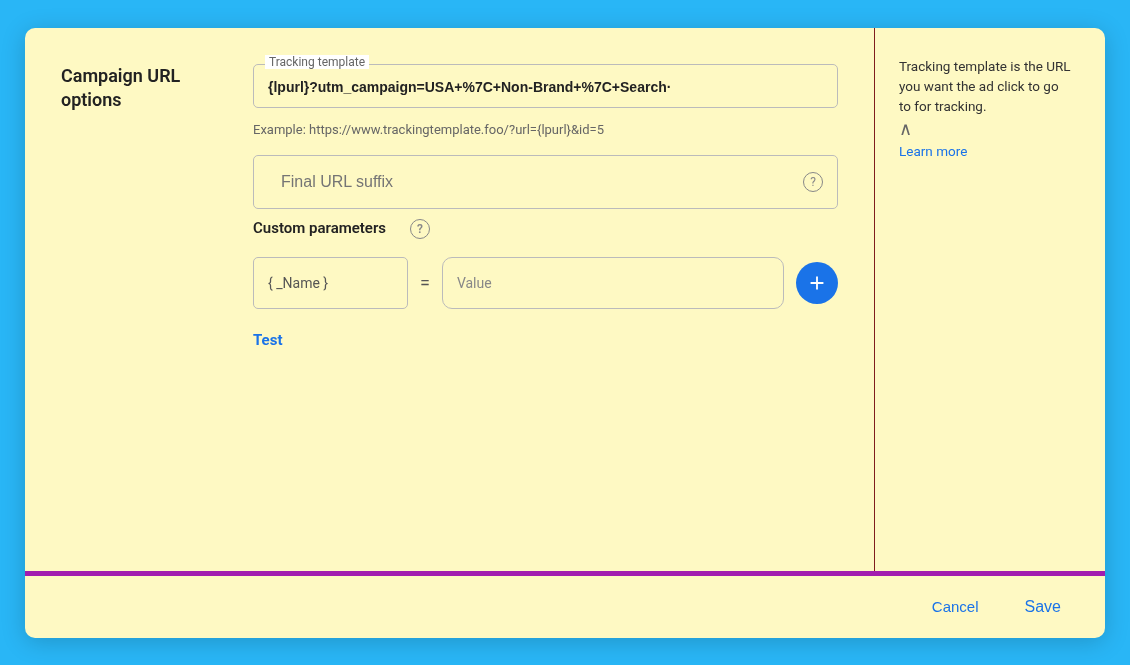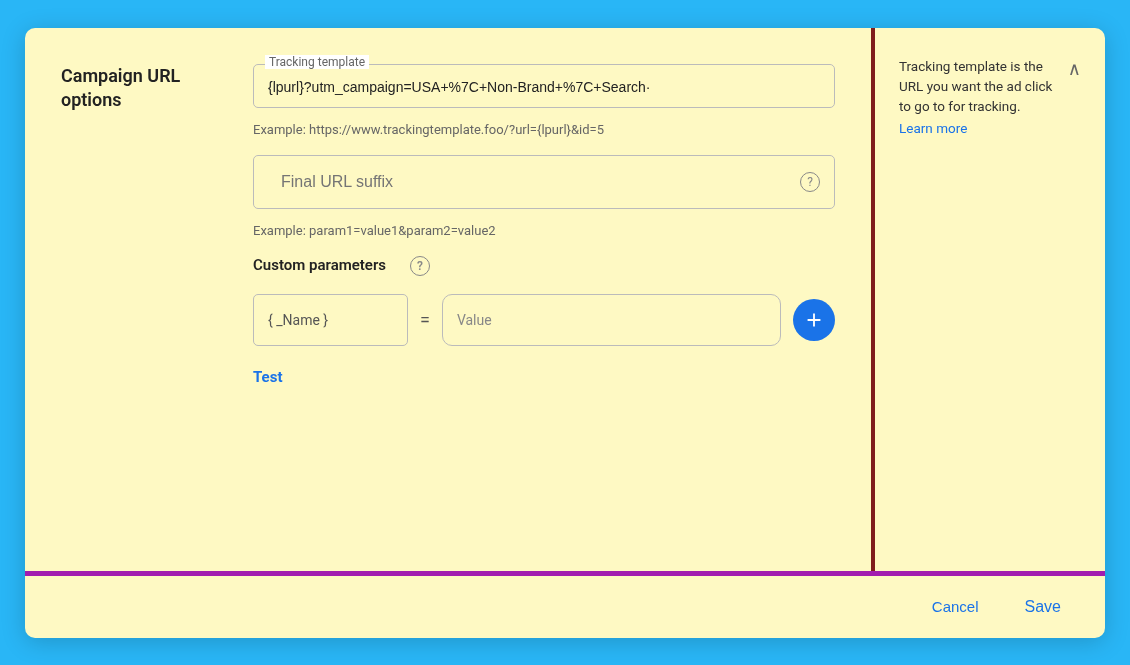--- a/index.html
+++ b/index.html
@@ -34,34 +34,35 @@
     }
     .section-title {
       font-size: 18px;
       font-weight: 600;
       color: #222;
       line-height: 1.35;
     }
     .main-panel {
       flex: 1;
       padding: 36px 36px 28px 28px;
-      border-right: 4px solid #7f1d1d;
+      border-right: 1px solid #7f1d1d;
     }
     .right-panel {
       width: 230px;
       padding: 28px 24px 28px 24px;
       font-size: 13.5px;
       color: #444;
       flex-shrink: 0;
       position: relative;
     }
     .right-panel-header {
       display: flex;
       justify-content: space-between;
       align-items: flex-start;
+      flex-direction: column;
     }
     .right-panel-text {
       font-size: 13.5px;
       color: #333;
       line-height: 1.5;
       flex: 1;
       padding-right: 8px;
     }
     .collapse-icon {
       cursor: pointer;
@@ -95,20 +96,21 @@
     }
     .text-input {
       width: 100%;
       border: 1.5px solid #bbb;
       border-radius: 5px;
       padding: 14px 14px 12px 14px;
       font-size: 14px;
       color: #222;
       outline: none;
       background: transparent;
+      font-weight: bold;
     }
     .example-text {
       font-size: 13px;
       color: #666;
       margin: 14px 0 18px 0;
     }
     
     .suffix-field {
       position: relative;
       margin-bottom: 10px;
@@ -270,21 +272,20 @@
       <div class="suffix-field">
         <div class="suffix-input-wrap">
           <input class="suffix-input" type="text" placeholder="Final URL suffix" style="">
           <div class="help-icon">
             <span>?</span>
           </div>
         </div>
       </div>
 
       
-      <div class="example-text">Example: param1=value1&amp;param2=value2</div>
 
       
       <div class="custom-params-label">
         <span>Custom parameters</span>
         <div class="help-icon">
           <span>?</span>
         </div>
       </div>
 
       

